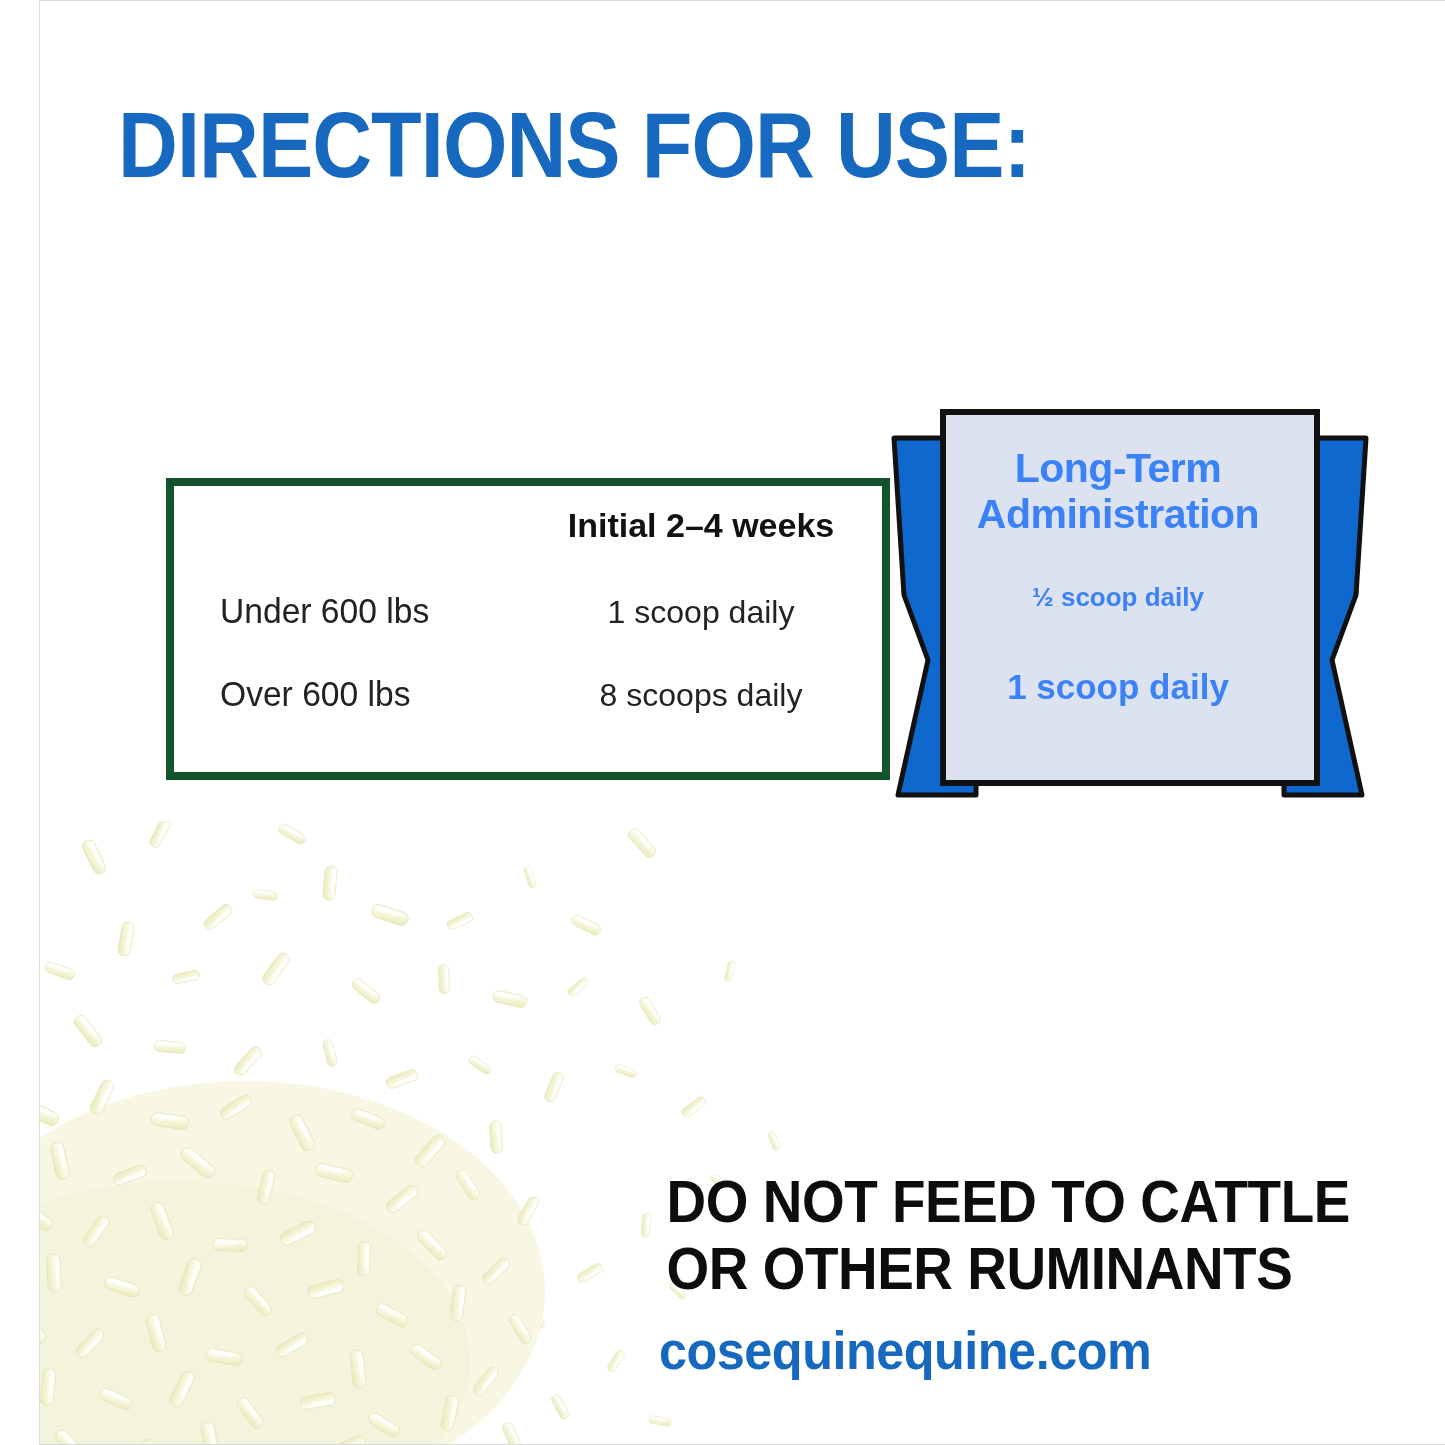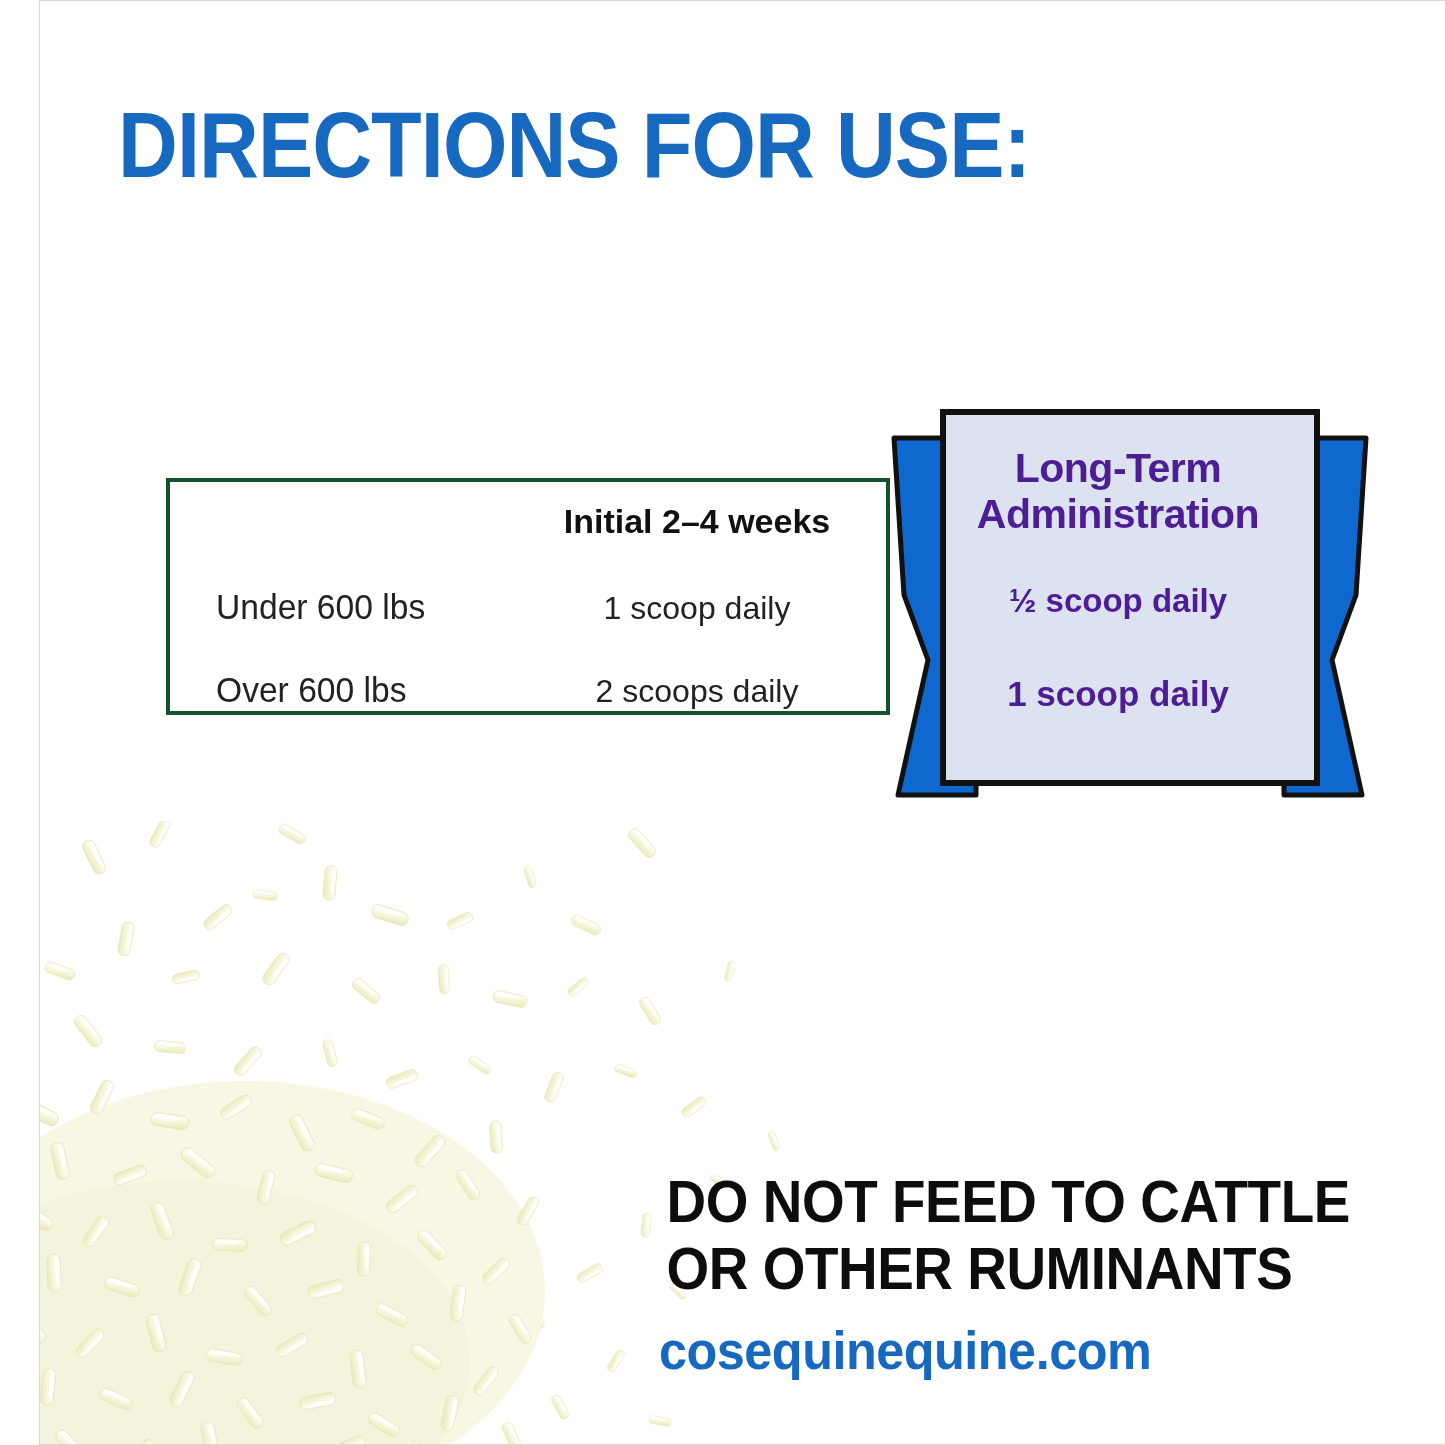--- a/index.html
+++ b/index.html
@@ -29,22 +29,22 @@
     transform:scaleX(0.90);
     transform-origin:left top;
     white-space:nowrap;
     line-height:1.05;
   }
 
   
   #table-box {
     position:absolute;
     left:126px; top:477px;
-    width:724px; height:237px;
-    border:4px solid #14532d;
+    width:724px; height:302px;
+    border:8px solid #14532d;
     background:transparent;
     z-index:2;
   }
   .table-head {
     position:absolute;
     left:352px; top:20px;
     width:350px;
     text-align:center;
     font-size:34px;
     font-weight:bold;
@@ -82,32 +82,32 @@
     z-index:4;
   }
   #ribbon svg { display:block; width:100%; height:100%; }
 
   #ribbon-text {
     position:absolute;
     left:903px; top:411px;
     width:350px; height:371px;
     z-index:5;
     text-align:center;
-    color:#4c1d95;
+    color:#3b82f6;
   }
   #lt-title {
     margin-top:34px;
     font-size:41px;
     font-weight:bold;
     line-height:1.12;
     letter-spacing:-0.5px;
   }
   #lt-dose-1 {
     margin-top:44px;
-    font-size:33px;
+    font-size:26px;
     font-weight:bold;
   }
   #lt-dose-2 {
     margin-top:54px;
     font-size:35px;
     font-weight:bold;
   }
 
   
   #granules {
@@ -272,21 +272,21 @@
     </svg>
   </div>
 
   <div id="table-box">
     <div class="table-head">Initial 2–4 weeks</div>
 
     <div class="row-label" id="r0-label">Under 600 lbs</div>
     <div class="row-value" id="r0-value">1 scoop daily</div>
 
     <div class="row-label" id="r1-label">Over 600 lbs</div>
-    <div class="row-value" id="r1-value">2 scoops daily</div>
+    <div class="row-value" id="r1-value">8 scoops daily</div>
   </div>
 
   <div id="ribbon">
     <svg viewBox="0 0 508 412" xmlns="http://www.w3.org/2000/svg" aria-hidden="true">
 
       <path d="M 18,33 L 100,33 L 100,390 L 22,390 L 52,255 L 28,190 Z" fill="#0F68CE" stroke="#111" stroke-width="5" stroke-linejoin="round"></path>
 
       <path d="M 490,33 L 408,33 L 408,390 L 486,390 L 456,255 L 480,190 Z" fill="#0F68CE" stroke="#111" stroke-width="5" stroke-linejoin="round"></path>
 
       <path d="M 100,340 L 100,378 L 170,378 Z" fill="#0b0b0b"></path>

